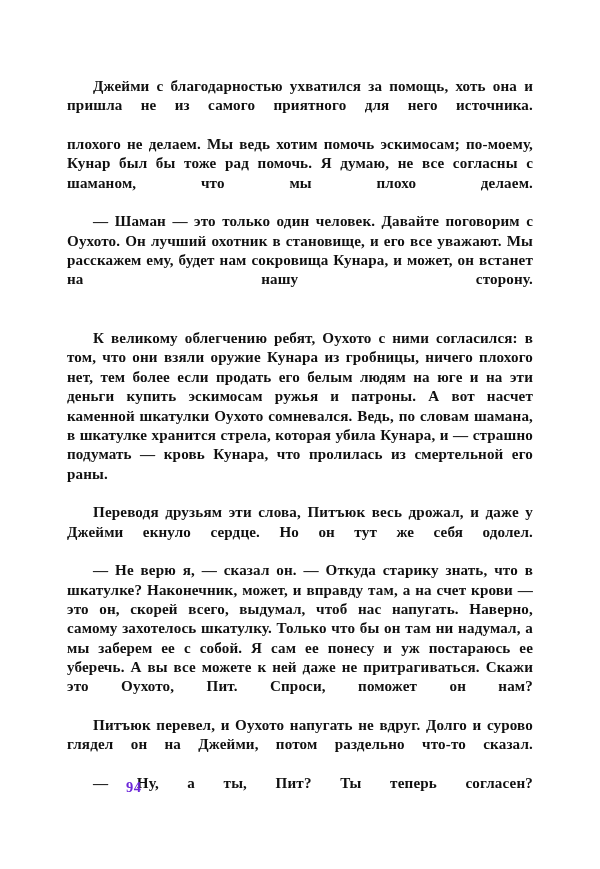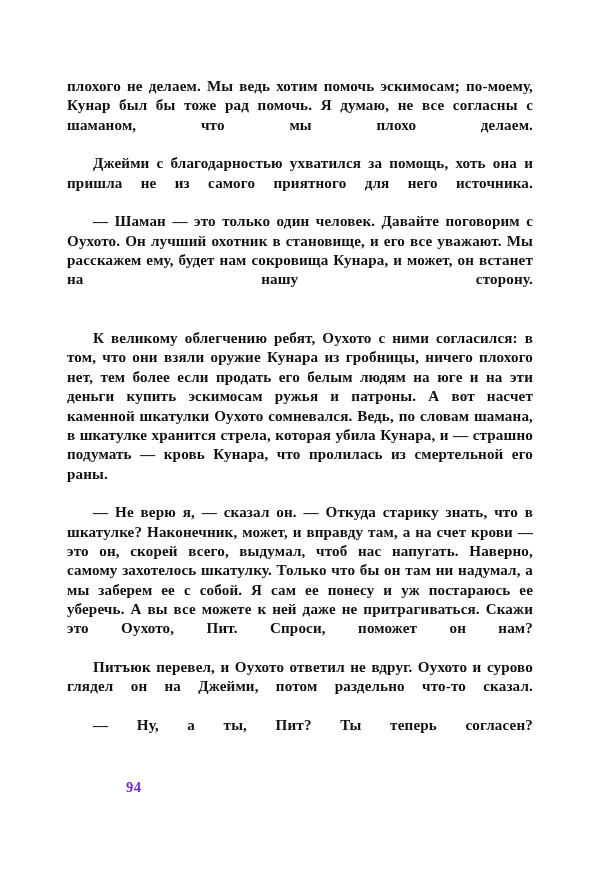--- a/index.html
+++ b/index.html
@@ -58,34 +58,35 @@
     color: #6d28d9;
   }
 </style>
 </head>
 <body>
 
 <div class="page">
 
   <div class="text-block">
 
+    <p class="para">Джейми с благодарностью ухватился за помощь, хоть она и пришла не из самого приятного для него источника.</p>
+
     <p class="para no-indent">плохого не делаем. Мы ведь хотим помочь эскимосам; по-моему, Кунар был бы тоже рад помочь. Я думаю, не все согласны с шаманом, что мы плохо делаем.</p>
-
-    <p class="para">Джейми с благодарностью ухватился за помощь, хоть она и пришла не из самого приятного для него источника.</p>
 
     <p class="para">— Шаман — это только один человек. Давайте поговорим с Оухото. Он лучший охотник в становище, и его все уважают. Мы расскажем ему, будет нам сокровища Кунара, и может, он встанет на нашу сторону.</p>
 
     <div class="section-gap-sm"></div>
 
     <p class="para">К великому облегчению ребят, Оухото с ними согласился: в том, что они взяли оружие Кунара из гробницы, ничего плохого нет, тем более если продать его белым людям на юге и на эти деньги купить эскимосам ружья и патроны. А вот насчет каменной шкатулки Оухото сомневался. Ведь, по словам шамана, в шкатулке хранится стрела, которая убила Кунара, и — страшно подумать — кровь Кунара, что пролилась из смертельной его раны.</p>
 
+    <p class="para">Переводя друзьям эти слова, Питъюк весь дрожал, и даже у Джейми екнуло сердце. Но он тут же себя одолел.</p>
 
     <p class="para">— Не верю я, — сказал он. — Откуда старику знать, что в шкатулке? Наконечник, может, и вправду там, а на счет крови — это он, скорей всего, выдумал, чтоб нас напугать. Наверно, самому захотелось шкатулку. Только что бы он там ни надумал, а мы заберем ее с собой. Я сам ее понесу и уж постараюсь ее уберечь. А вы все можете к ней даже не притрагиваться. Скажи это Оухото, Пит. Спроси, поможет он нам?</p>
 
-    <p class="para">Питъюк перевел, и Оухото ответил не вдруг. Оухото и сурово глядел он на Джейми, потом раздельно что-то сказал.</p>
+    <p class="para">Питъюк перевел, и Оухото напугать не вдруг. Долго и сурово глядел он на Джейми, потом раздельно что-то сказал.</p>
 
 
     <p class="para">— Ну, а ты, Пит? Ты теперь согласен?</p>
 
   </div>
 
   <div class="folio">94</div>
 
 </div>
 

